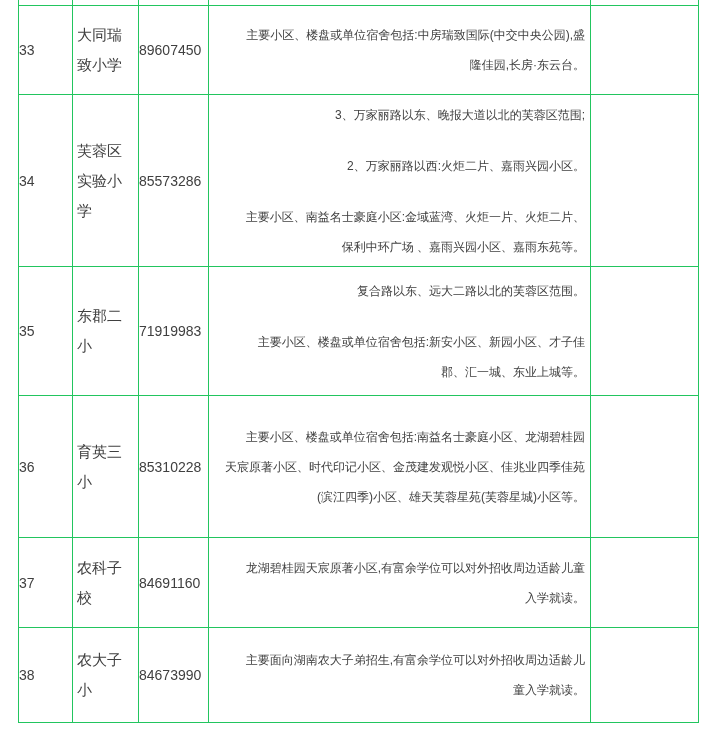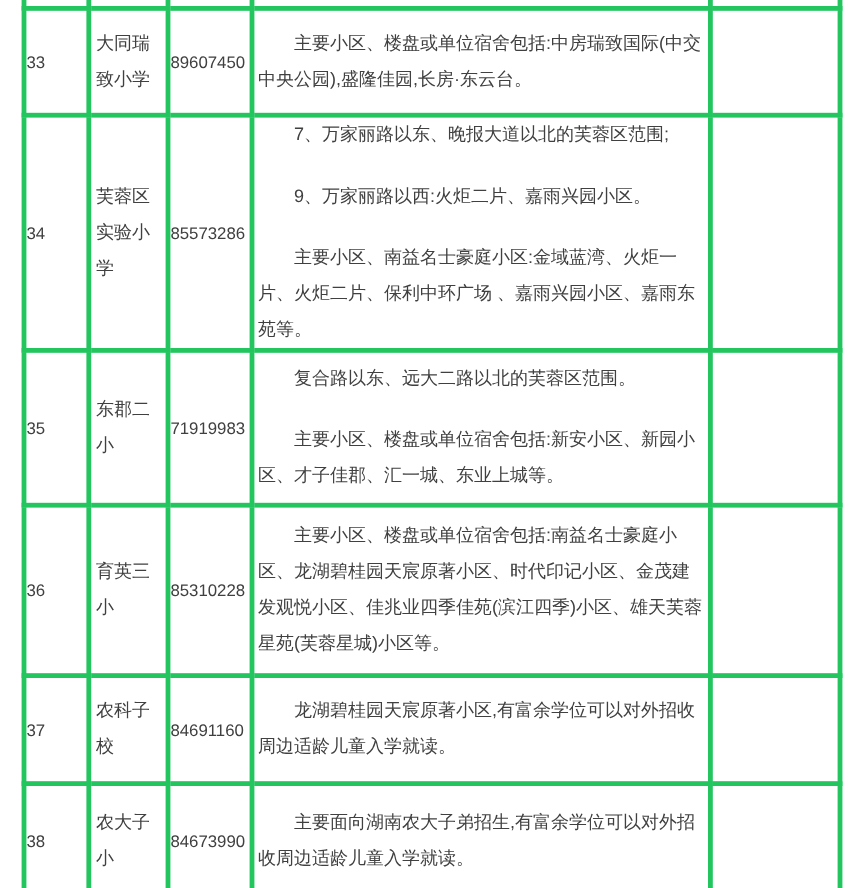--- a/index.html
+++ b/index.html
@@ -20,21 +20,21 @@
   table.school-table {
     position: absolute;
     left: 18px;
     top: 0;
     border-collapse: collapse;
     table-layout: fixed;
     width: 680px;
     color: #404040;
   }
   table.school-table td {
-    border: 4px solid #22c55e;
+    border: 1px solid #22c55e;
     overflow: hidden;
     vertical-align: middle;
     background: #ffffff;
   }
   tr.partial-row td {
     border-top: none;
     height: 5px;
     padding: 0;
   }
   td.cell-num {
@@ -47,22 +47,23 @@
     font-size: 15px;
     line-height: 30px;
     padding: 0 2px 0 4px;
   }
   td.cell-phone {
     font-size: 14px;
     letter-spacing: 0px;
     padding: 0;
   }
   td.cell-desc {
-    font-size: 15px;
+    font-size: 12px;
     padding: 0 5px 0 3px;
+    text-align: right;
   }
   td.cell-desc p {
     margin: 0;
     text-indent: 2em;
     line-height: 30px;
   }
   td.cell-desc p + p {
     margin-top: 21px;
   }
   td.cell-remark {
@@ -99,22 +100,22 @@
         <p>主要小区、楼盘或单位宿舍包括:中房瑞致国际(中交中央公园),盛隆佳园,长房·东云台。</p>
       </td>
       <td class="cell-remark"></td>
     </tr>
 
     <tr style="height:172px">
       <td class="cell-num">34</td>
       <td class="cell-school">芙蓉区实验小学</td>
       <td class="cell-phone">85573286</td>
       <td class="cell-desc">
-        <p>7、万家丽路以东、晚报大道以北的芙蓉区范围;</p>
-        <p>9、万家丽路以西:火炬二片、嘉雨兴园小区。</p>
+        <p>3、万家丽路以东、晚报大道以北的芙蓉区范围;</p>
+        <p>2、万家丽路以西:火炬二片、嘉雨兴园小区。</p>
         <p>主要小区、南益名士豪庭小区:金域蓝湾、火炬一片、火炬二片、保利中环广场 、嘉雨兴园小区、嘉雨东苑等。</p>
       </td>
       <td class="cell-remark"></td>
     </tr>
 
     <tr style="height:129px">
       <td class="cell-num">35</td>
       <td class="cell-school">东郡二小</td>
       <td class="cell-phone">71919983</td>
       <td class="cell-desc">

